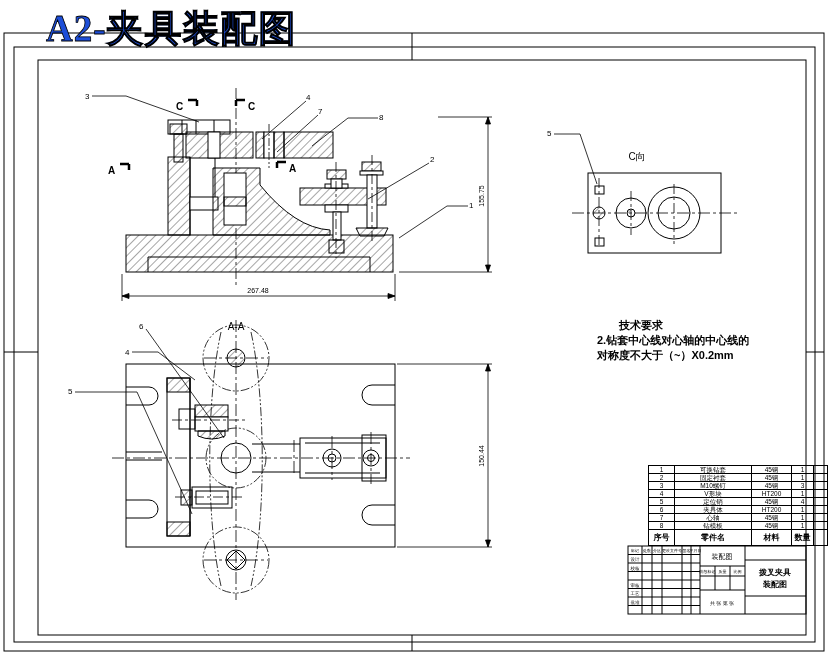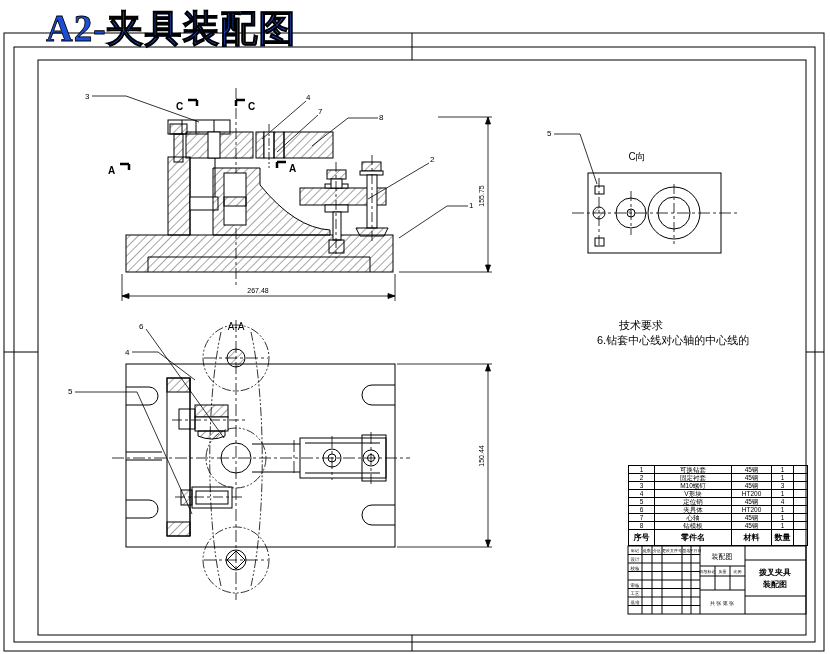--- a/index.html
+++ b/index.html
@@ -11,25 +11,25 @@
   #main-title{
     position:absolute;left:6px;top:4px;z-index:5;
     font-family:"Liberation Serif","DejaVu Serif",serif;
     font-size:37px;font-weight:bold;letter-spacing:1px;
     color:#1d4ed8;-webkit-text-stroke:0.8px #000;white-space:nowrap;margin-left:40px;
   }
   svg{position:absolute;left:0;top:0;}
   svg text{font-family:"Liberation Sans","DejaVu Sans",sans-serif;fill:#000;}
   .tech{
     position:absolute;left:597px;top:318px;width:228px;z-index:4;
-    font-size:11px;line-height:15px;font-weight:normal;white-space:nowrap;
+    font-size:11px;line-height:15px;font-weight:bold;white-space:nowrap;
   }
   .tech .tr-title{padding-left:22px;}
   table.plist{
-    position:absolute;left:628px;top:465px;width:179px;z-index:4;
+    position:absolute;left:648px;top:465px;width:179px;z-index:4;
     border-collapse:collapse;table-layout:fixed;padding-left:46px;
   }
   table.plist td{
     border:1px solid #000;height:7px;line-height:7px;font-size:6.5px;
     padding:0;text-align:center;overflow:hidden;white-space:nowrap;
   }
   table.plist tr.hdr td{height:15px;line-height:15px;font-size:8px;font-weight:bold;}
 </style>
 </head>
 <body>
@@ -288,21 +288,22 @@
     <text x="635" y="603.5" font-size="4.5">批准</text>
     <text x="707.5" y="573" font-size="4">阶段标记</text>
     <text x="722.5" y="573" font-size="4">质量</text>
     <text x="737.5" y="573" font-size="4">比例</text>
     <text x="722" y="605" font-size="5">共 张 第 张</text>
   </g>
 </svg>
 
 <div class="tech">
   <div class="tr-title">技术要求</div>
-  <div>6.钻套中心线对心轴的中心线的</div>
+  <div>2.钻套中心线对心轴的中心线的</div>
+  <div>对称度不大于（~）X0.2mm</div>
 </div>
 
 <table class="plist">
   <colgroup>
       <col style="width:26px">
       <col style="width:77px">
       <col style="width:40px">
       <col style="width:22px">
       <col style="width:14px">
     </colgroup>

